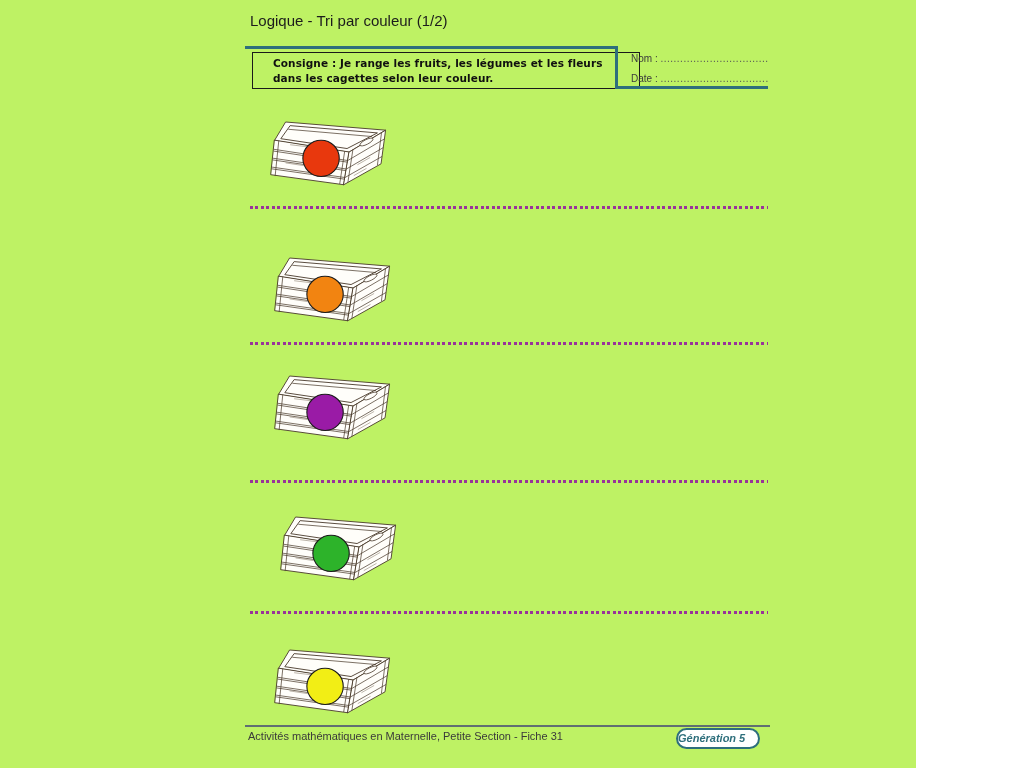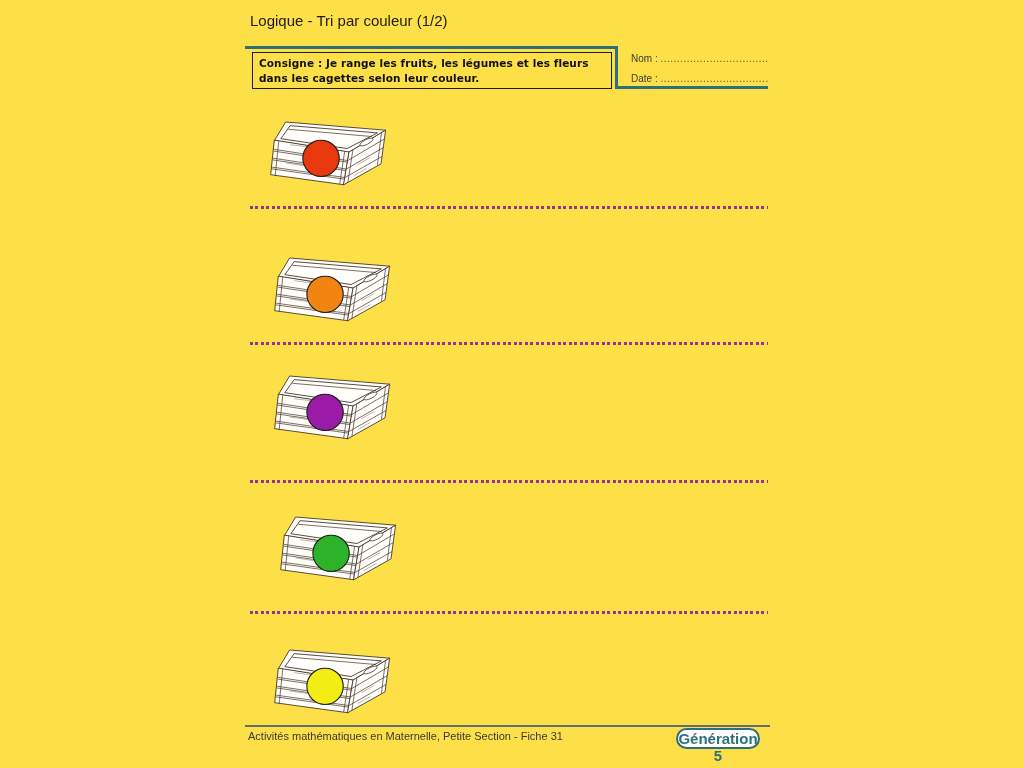--- a/index.html
+++ b/index.html
@@ -3,23 +3,23 @@
 <meta charset="utf-8">
 <style>
   html, body {
     margin: 0;
     padding: 0;
     background: #ffffff;
     font-family: "Liberation Sans", sans-serif;
   }
   .page {
     position: relative;
-    width: 1024px;
+    width: 916px;
     height: 768px;
-    background: #fde047;
+    background: #bef264;
     overflow: hidden;
   }
   .title {
     position: absolute;
     left: 250px;
     top: 12px;
     font-size: 15px;
     color: #1c1c1c;
   }
   .teal-topline {
@@ -30,21 +30,21 @@
     height: 3px;
     background: var(--teal, #2e6f7c);
   }
   .consigne-box {
     position: absolute;
     left: 252px;
     top: 52px;
     width: 346px;
     height: 29px;
     border: 1.4px solid #1a1a1a;
-    padding: 3px 6px;
+    padding: 3px 20px;
     font-family: "DejaVu Sans", sans-serif;
     font-weight: 700;
     font-size: 10.5px;
     line-height: 15px;
     color: #101010;
     letter-spacing: 0.1px;
   }
   .nomdate {
     position: absolute;
     left: 615px;
@@ -101,24 +101,24 @@
   .badge {
     position: absolute;
     left: 676px;
     top: 728px;
     width: 80px;
     height: 17px;
     border: 2px solid var(--teal, #2e6f7c);
     border-radius: 11px;
     color: var(--teal, #2e6f7c);
     font-weight: 700;
-    font-size: 15px;
-    text-align: center;
+    font-size: 11px;
     line-height: 17px;
     background: #ffffff;
+    font-style: italic;
   }
 </style>
 </head>
 <body>
 
 <div class="page">
 
   <div class="title">Logique - Tri par couleur (1/2)</div>
 
   <div class="teal-topline"></div>

